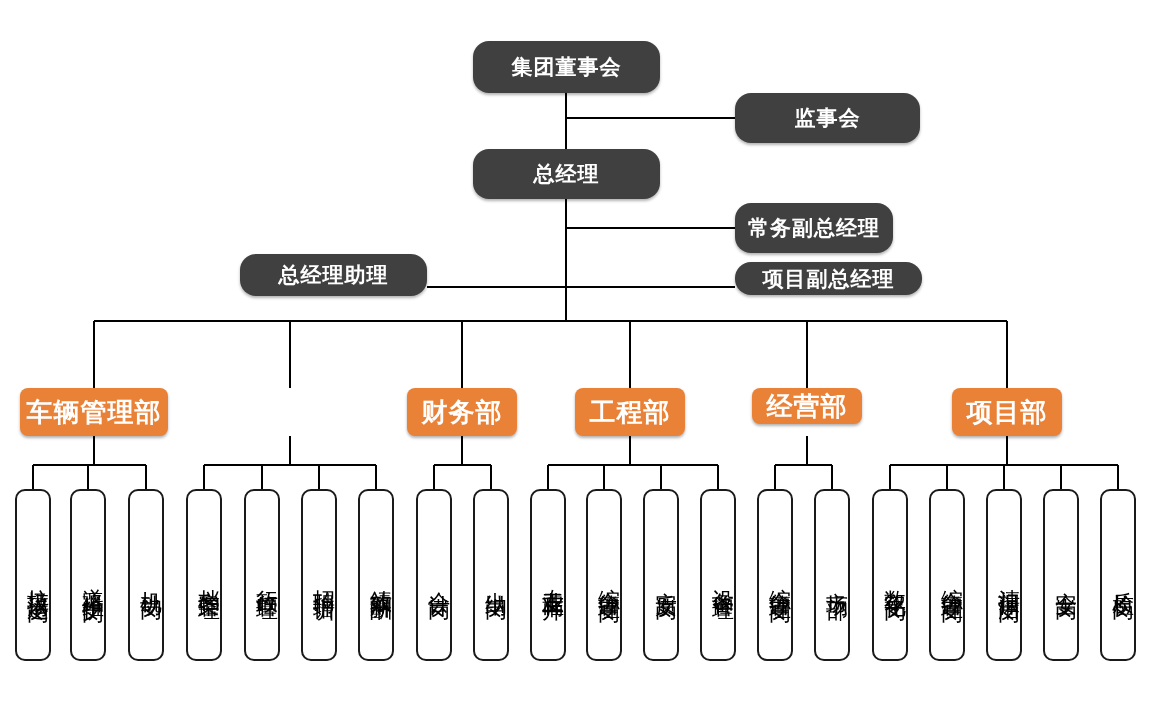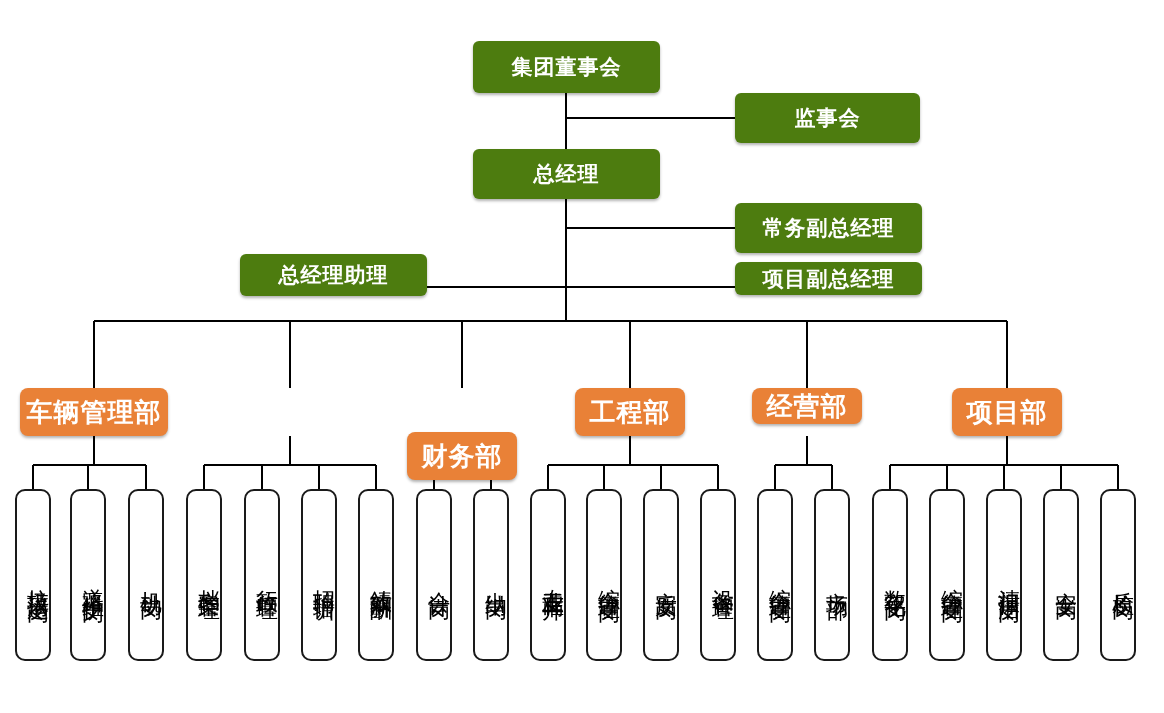--- a/index.html
+++ b/index.html
@@ -21,23 +21,23 @@
     position:absolute;
     box-sizing:border-box;
     display:flex;
     align-items:center;
     justify-content:center;
     text-align:center;
     z-index:3;
   }
   
   .blue{
-    background:#4d7c0f;
+    background:#404040;
     color:#ffffff;
-    border-radius:6px;
+    border-radius:16px;
     font-size:21px;
     font-weight:bold;
     letter-spacing:1px;
     box-shadow:0 2px 3px rgba(0,0,0,0.30);
   }
   
   .orange{
     background:#E98137;
     color:#ffffff;
     border-radius:8px;
@@ -113,26 +113,26 @@
       <line x1="890" y1="465" x2="890" y2="489" stroke="#000000" stroke-width="1.4" shape-rendering="crispEdges"></line>
       <line x1="947" y1="465" x2="947" y2="489" stroke="#000000" stroke-width="1.4" shape-rendering="crispEdges"></line>
       <line x1="1004" y1="465" x2="1004" y2="489" stroke="#000000" stroke-width="1.4" shape-rendering="crispEdges"></line>
       <line x1="1061" y1="465" x2="1061" y2="489" stroke="#000000" stroke-width="1.4" shape-rendering="crispEdges"></line>
       <line x1="1118" y1="465" x2="1118" y2="489" stroke="#000000" stroke-width="1.4" shape-rendering="crispEdges"></line>
     </svg>
 
   <div class="node blue" style="left: 473px; top: 41px; width: 187px; height: 52px;">集团董事会</div>
   <div class="node blue" style="left: 735px; top: 93px; width: 185px; height: 50px;">监事会</div>
   <div class="node blue" style="left: 473px; top: 149px; width: 187px; height: 50px; text-align: right;">总经理</div>
-  <div class="node blue" style="left: 735px; top: 203px; width: 187px; height: 50px;">常务副总经理</div>
+  <div class="node blue" style="left: 735px; top: 203px; width: 158px; height: 50px;">常务副总经理</div>
   <div class="node blue" style="left: 240px; top: 254px; width: 187px; height: 42px;">总经理助理</div>
   <div class="node blue" style="left: 735px; top: 262px; width: 187px; height: 33px;">项目副总经理</div>
 
   <div class="node orange" style="left: 20px; top: 388px; width: 148px; height: 48px;">车辆管理部</div>
-  <div class="node orange" style="left: 407px; top: 388px; width: 110px; height: 48px; margin-top: 44px;">财务部</div>
+  <div class="node orange" style="left: 407px; top: 388px; width: 110px; height: 48px;">财务部</div>
   <div class="node orange" style="left: 575px; top: 388px; width: 110px; height: 48px;">工程部</div>
   <div class="node orange" style="left: 752px; top: 388px; width: 110px; height: 36px;">经营部</div>
   <div class="node orange" style="left: 952px; top: 388px; width: 110px; height: 48px;">项目部</div>
 
   <div class="node post" style="left: 15px; top: 489px; width: 36px; height: 172px;">垃圾清运岗</div>
   <div class="node post" style="left: 70px; top: 489px; width: 36px; height: 172px;">道路维护岗</div>
   <div class="node post" style="left: 128px; top: 489px; width: 36px; height: 172px;">机动岗</div>
   <div class="node post" style="left: 186px; top: 489px; width: 36px; height: 172px;">档案管理</div>
   <div class="node post" style="left: 244px; top: 489px; width: 36px; height: 172px;">行政管理</div>
   <div class="node post" style="left: 301px; top: 489px; width: 36px; height: 172px;">招聘培训</div>

